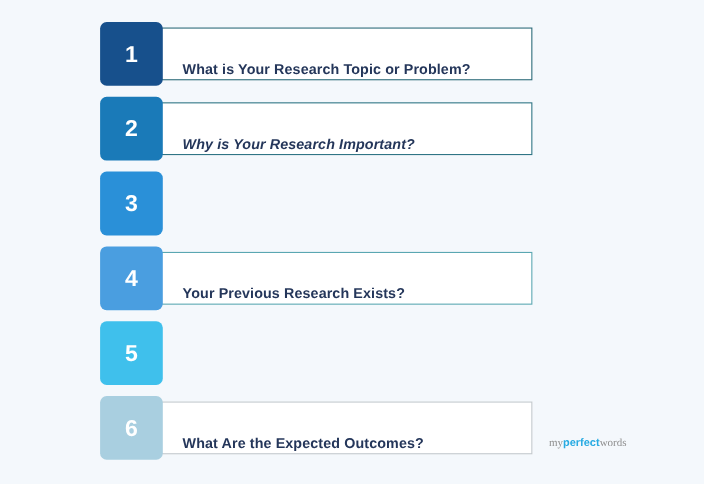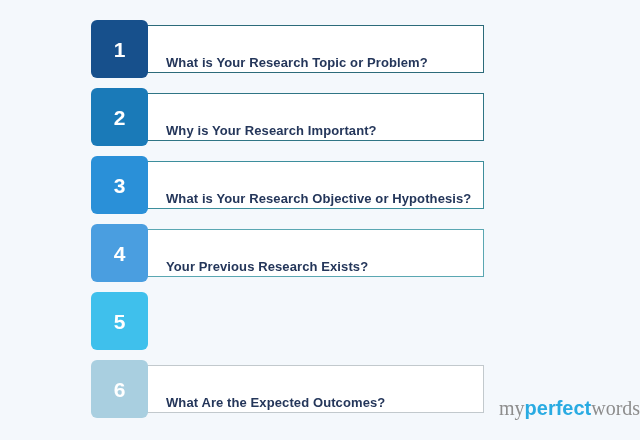--- a/index.html
+++ b/index.html
@@ -76,21 +76,21 @@
     font-weight: bold;
     line-height: 1;
     font-family: "Liberation Sans", sans-serif;
   }
 
   
   #logo {
     position: absolute;
     left: 499px;
     top: 398px;
-    font-size: 20px;
+    font-size: 10px;
     line-height: 1;
     white-space: nowrap;
     font-family: "Liberation Serif", serif;
   }
   #logo .lg-my,
   #logo .lg-words {
     color: #8d8d8d;
     font-weight: normal;
   }
   #logo .lg-perfect {
@@ -105,31 +105,28 @@
 <div id="infographic">
     <div class="row" style="top: 20px;">
       <div class="card" style="border-color: rgb(44, 107, 122);">
         <div class="card-label">What is Your Research Topic or Problem?</div>
       </div>
       <div class="num-box" style="background: rgb(23, 80, 140);">
         <span class="num-text">1</span>
       </div>
     </div>
     <div class="row" style="top: 88px;">
-      <div class="card" style="border-color: rgb(47, 117, 133);">
+      <div class="card" style="border-color: rgb(47, 117, 133); font-style: italic;">
         <div class="card-label">Why is Your Research Important?</div>
       </div>
       <div class="num-box" style="background: rgb(26, 122, 184);">
         <span class="num-text">2</span>
       </div>
     </div>
     <div class="row" style="top: 156px;">
-      <div class="card" style="border-color: rgb(61, 142, 156);">
-        <div class="card-label">What is Your Research Objective or Hypothesis?</div>
-      </div>
       <div class="num-box" style="background: rgb(42, 144, 216);">
         <span class="num-text">3</span>
       </div>
     </div>
     <div class="row" style="top: 224px;">
       <div class="card" style="border-color: rgb(90, 167, 178);">
         <div class="card-label">Your Previous Research Exists?</div>
       </div>
       <div class="num-box" style="background: rgb(74, 158, 224);">
         <span class="num-text">4</span>

